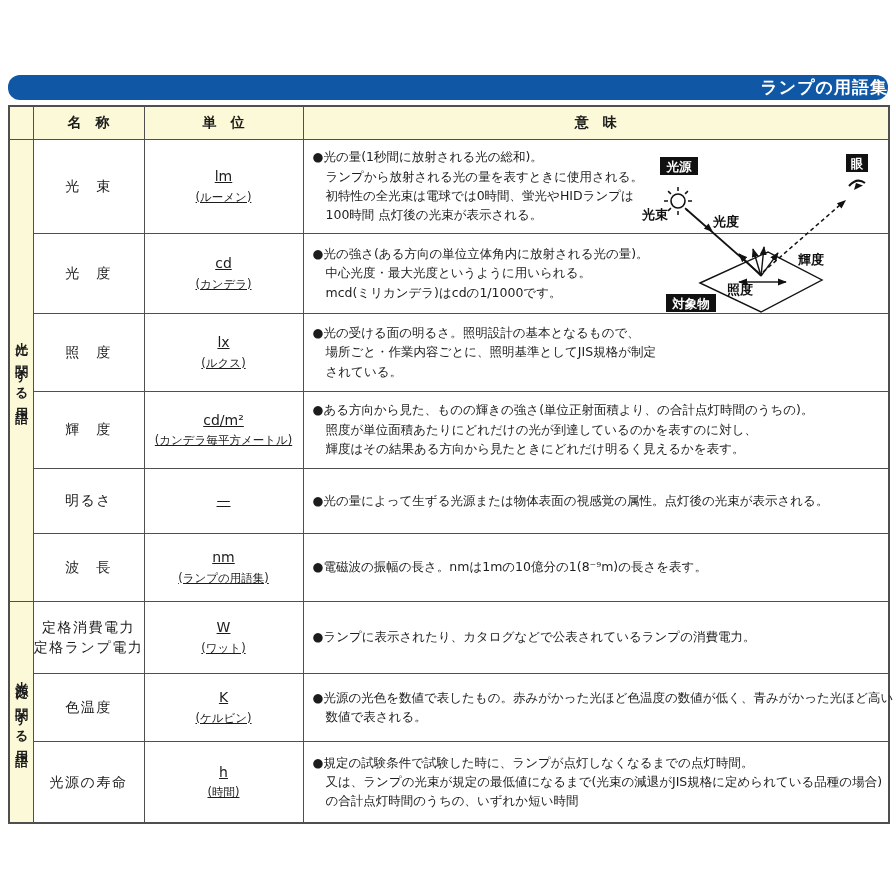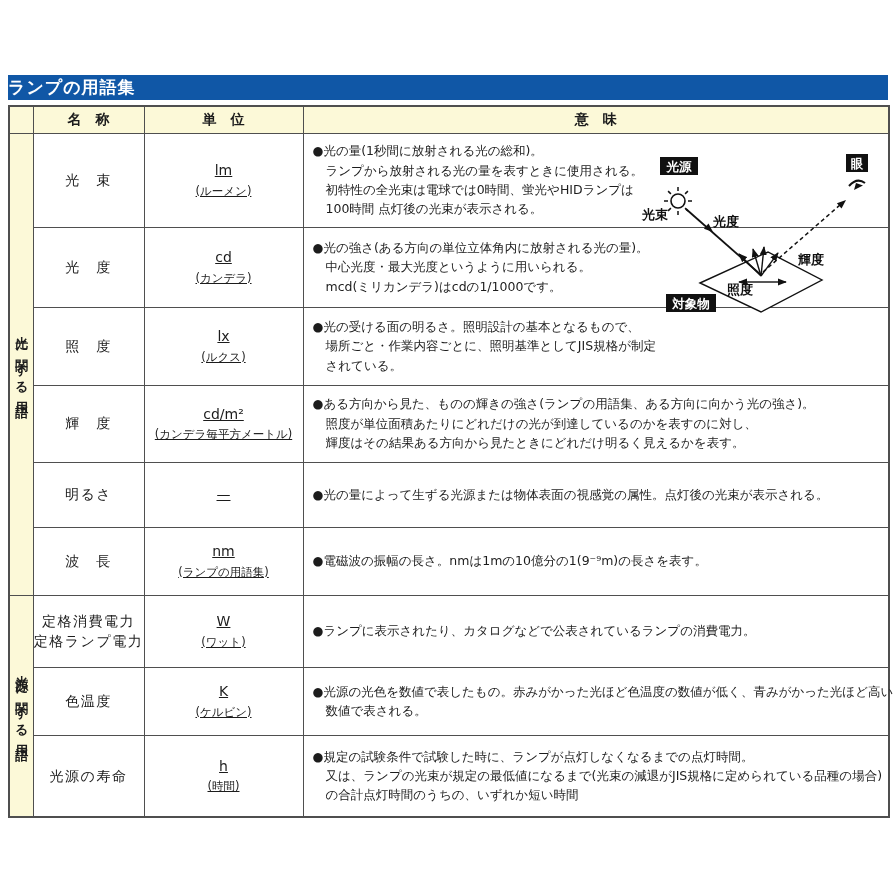--- a/index.html
+++ b/index.html
@@ -7,29 +7,29 @@
     --header-bg:#fcf9d8;
     --border:#4f4f4f;
     --ink:#1c1c1c;
   }
   html,body{margin:0;padding:0;background:#fff;}
   body{width:896px;height:896px;font-family:"DejaVu Sans","Liberation Sans",sans-serif;color:var(--ink);}
   .page{position:relative;width:896px;height:896px;overflow:hidden;}
   .title-bar{
     position:absolute;left:8px;top:75px;width:880px;height:25px;
     background:var(--title-bg);color:#fff;font-size:17px;font-weight:bold;
-    text-align:left;line-height:25px;letter-spacing:1px;
+    text-align:right;line-height:25px;letter-spacing:1px;border-radius:12px;
   }
   table.glossary{
     position:absolute;left:8px;top:105px;width:880px;
     border-collapse:collapse;table-layout:fixed;
     border:2px solid var(--border);
   }
   .glossary th,.glossary td{border:1px solid var(--border);padding:0;}
-  .glossary thead tr{height:27px;}
+  .glossary thead tr{height:33px;}
   .glossary th{background:var(--header-bg);font-size:14px;font-weight:bold;text-align:center;}
   td.group{background:var(--header-bg);text-align:center;vertical-align:middle;}
   .vtext{
     writing-mode:vertical-rl;text-orientation:upright;
     font-weight:bold;font-size:13px;letter-spacing:4px;display:inline-block;
   }
   td.name{text-align:center;vertical-align:middle;font-size:14px;letter-spacing:1.5px;line-height:1.45;margin-top:9px;}
   td.unit{text-align:center;vertical-align:middle;font-size:14px;line-height:1.3;text-decoration:underline;}
   .kana{font-size:11.5px;margin-top:4px;letter-spacing:0;}
   td.meaning{vertical-align:middle;padding:5px 6px 5px 9px;font-size:12.5px;line-height:1.55;}
@@ -112,21 +112,21 @@
       </tr>
       <tr class="rh3">
         <td class="name">
             <div>輝　度</div>
           </td>
         <td class="unit">
             <div>cd/m²</div>
             <div class="kana">(カンデラ毎平方メートル)</div>
           </td>
         <td class="meaning">
-          <div class="ml first">●ある方向から見た、ものの輝きの強さ(ランプの用語集、ある方向に向かう光の強さ)。</div>
+          <div class="ml first">●ある方向から見た、ものの輝きの強さ(単位正射面積より、の合計点灯時間のうちの)。</div>
           <div class="ml">照度が単位面積あたりにどれだけの光が到達しているのかを表すのに対し、</div>
           <div class="ml">輝度はその結果ある方向から見たときにどれだけ明るく見えるかを表す。</div>
         </td>
       </tr>
       <tr class="rh4">
         <td class="name">
             <div>明るさ</div>
           </td>
         <td class="unit">
             <div>—</div>
@@ -137,21 +137,21 @@
       </tr>
       <tr class="rh5">
         <td class="name">
             <div>波　長</div>
           </td>
         <td class="unit">
             <div>nm</div>
             <div class="kana">(ランプの用語集)</div>
           </td>
         <td class="meaning">
-          <div class="ml first">●電磁波の振幅の長さ。nmは1mの10億分の1(9⁻⁹m)の長さを表す。</div>
+          <div class="ml first">●電磁波の振幅の長さ。nmは1mの10億分の1(8⁻⁹m)の長さを表す。</div>
         </td>
       </tr>
       <tr class="rh6">
         <td class="group" rowspan="3"><span class="vtext">光源に関する用語</span></td>
         <td class="name">
             <div>定格消費電力</div>
             <div>定格ランプ電力</div>
           </td>
         <td class="unit">
             <div>W</div>

